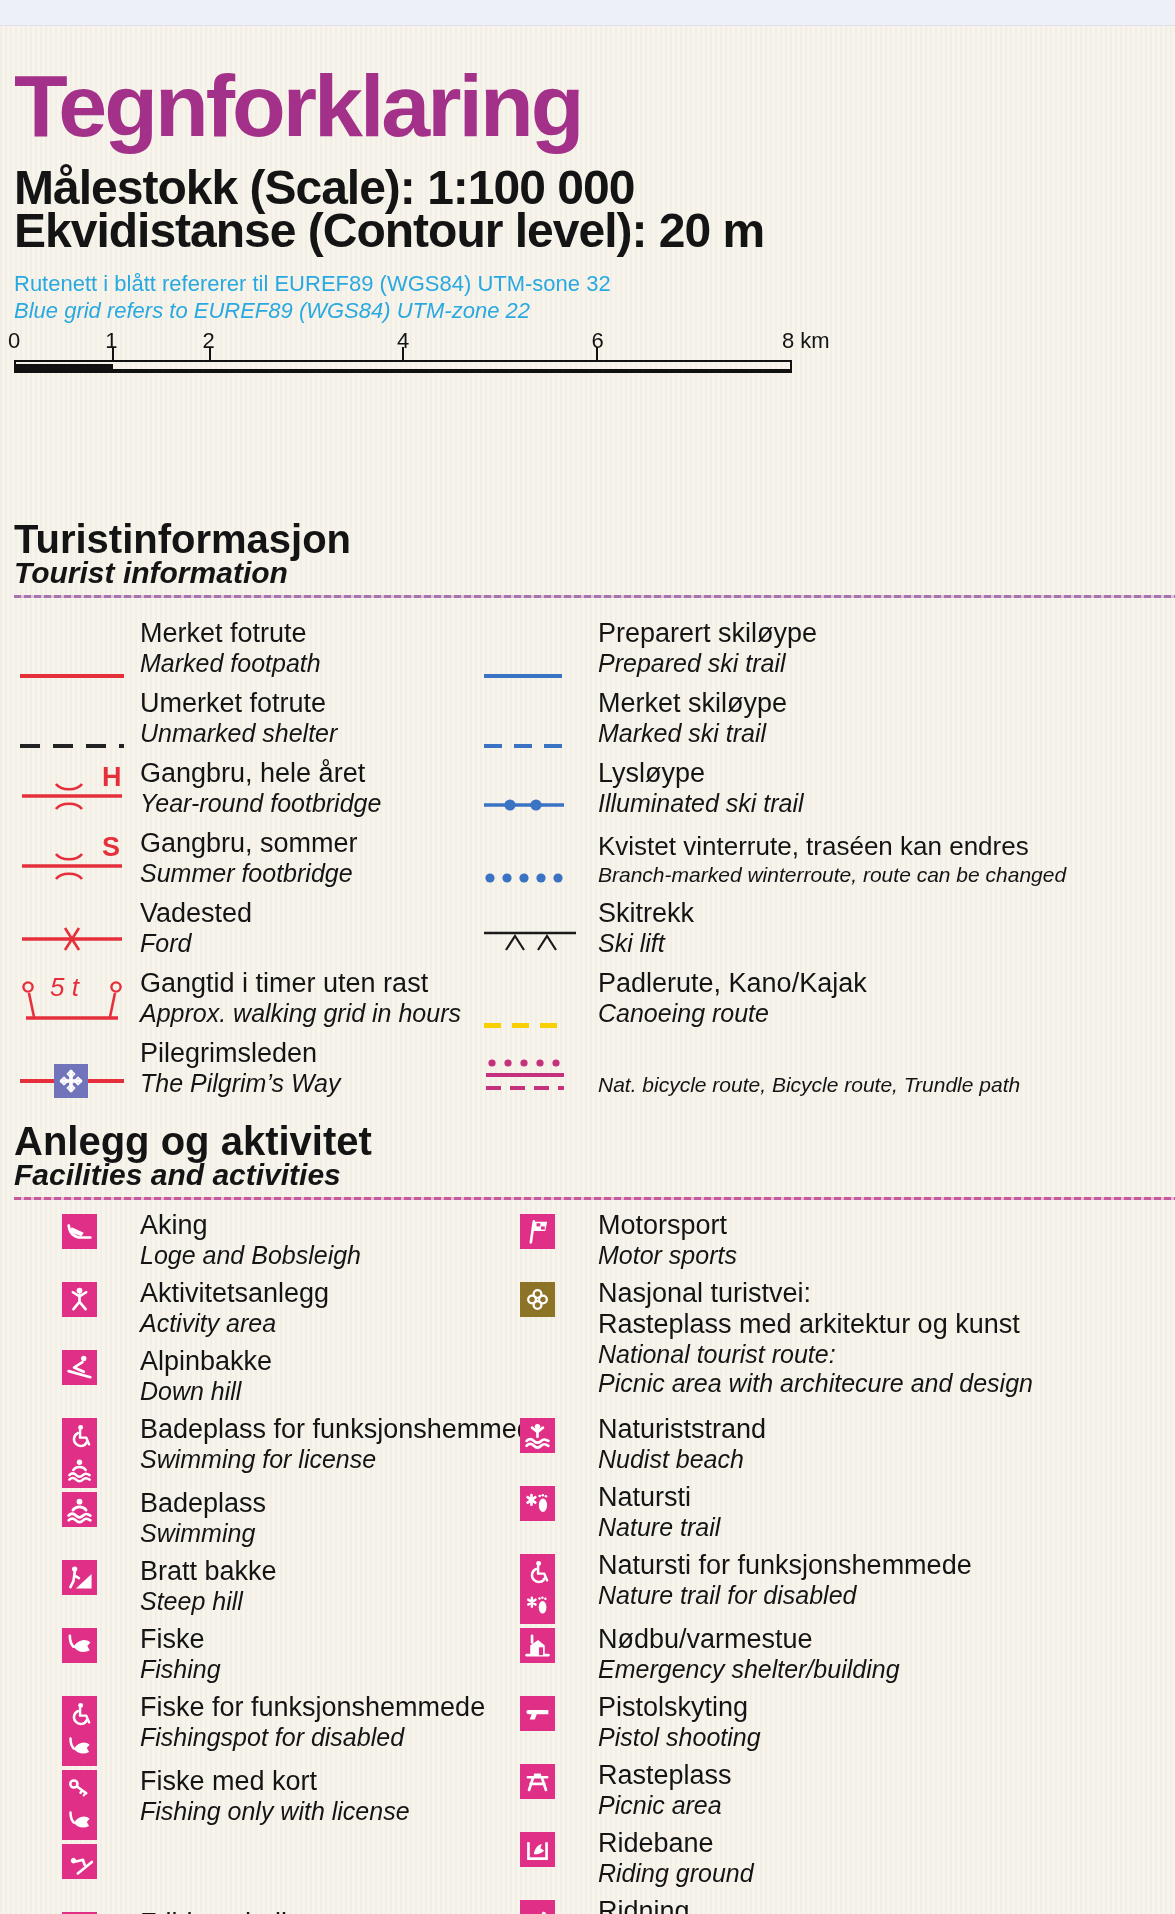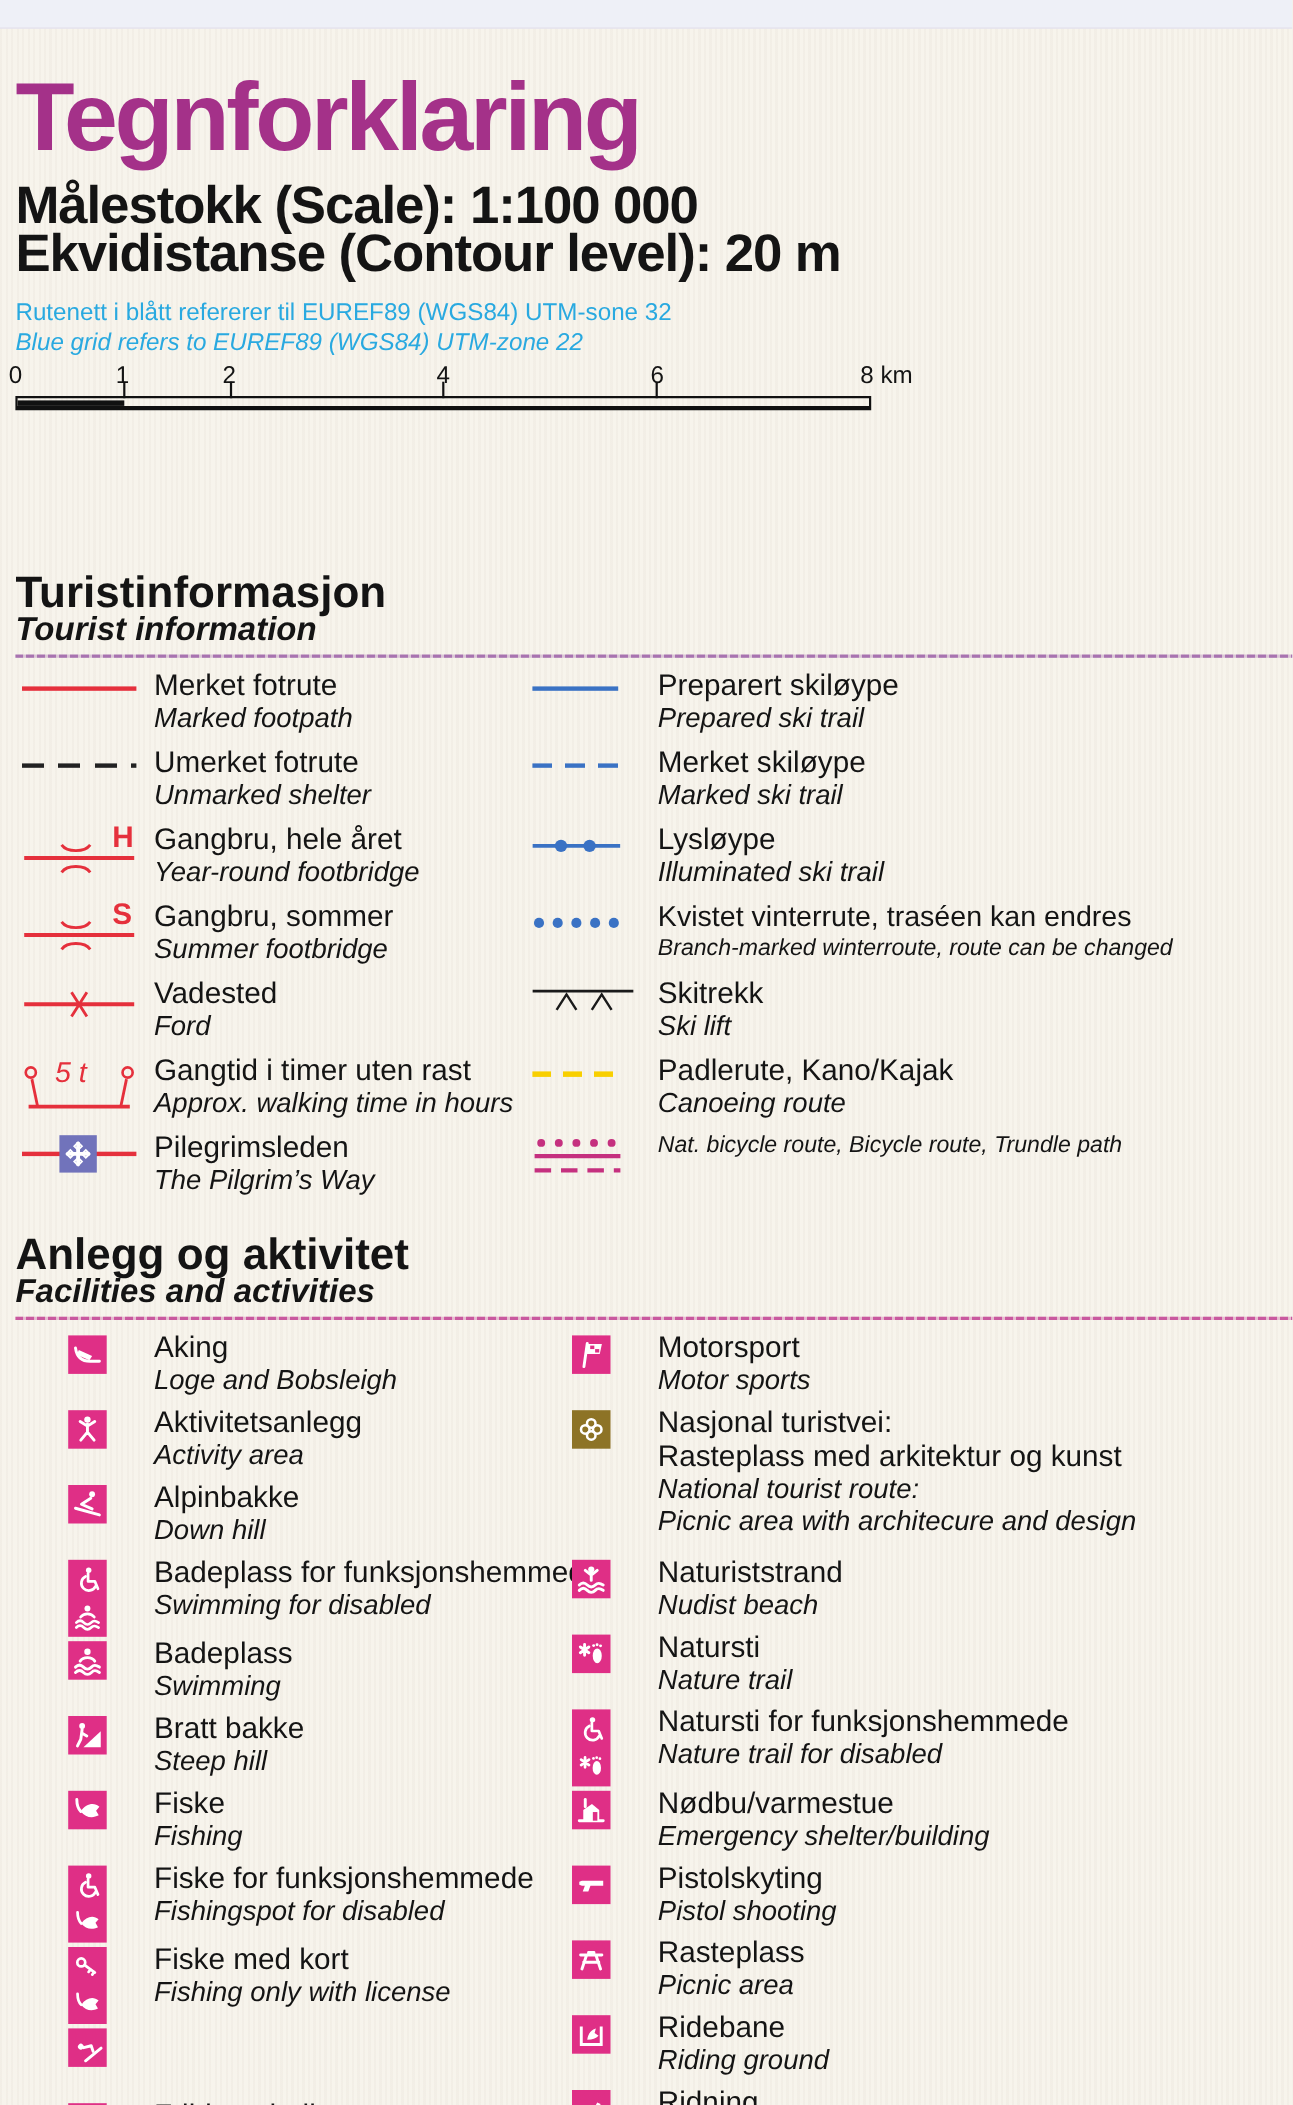--- a/index.html
+++ b/index.html
@@ -33,21 +33,21 @@
   .sec-head{margin-top:128px}
   .sec-head.second{margin-top:26px}
   .sec-head .no{font-size:40px;line-height:34px;font-weight:bold}
   .sec-head .en{font-size:30px;line-height:34px;font-weight:bold;font-style:italic}
   .divider{height:3px;margin-top:5px;margin-right:0;background:repeating-linear-gradient(90deg,#a873b0 0 7px,rgba(168,115,176,.35) 7px 10px)}
   .divider.pink{background:repeating-linear-gradient(90deg,#c9599f 0 7px,rgba(201,89,159,.35) 7px 10px)}
   
   .leg{display:flex;margin-top:10px}
   .col-l{flex:0 0 470px;width:470px}
   .col-r{flex:1}
-  .lrow{display:flex;min-height:70px;align-items:flex-start}
+  .lrow{display:flex;min-height:70px;align-items:flex-end}
   .symcell{flex:0 0 126px;padding-left:6px;padding-top:16px;position:relative}
   .symcell-r{flex:0 0 114px;padding-top:16px;position:relative}
   .txt{white-space:nowrap}
   .txt .no{font-size:27px;line-height:31px}
   .txt .en{font-size:25px;line-height:29px;font-style:italic}
   .txt.small .no{font-size:26px}
   .txt.small .en{font-size:21px;line-height:26px}
   .line{height:4px;width:104px}
   .line.w78{width:78px}
   .line.red{background:var(--trail_red)}
@@ -188,21 +188,21 @@
           <svg width="104" height="48" viewBox="0 0 104 48">
             <path d="M6 42h92" stroke="#e5303c" stroke-width="3.4" fill="none"></path>
             <path d="M14 41L9 17" stroke="#e5303c" stroke-width="2.6" fill="none"></path>
             <circle cx="8" cy="11" r="4.6" stroke="#e5303c" stroke-width="2.4" fill="none"></circle>
             <path d="M90 41l5-24" stroke="#e5303c" stroke-width="2.6" fill="none"></path>
             <circle cx="96" cy="11" r="4.6" stroke="#e5303c" stroke-width="2.4" fill="none"></circle>
           </svg>
         </div>
         <div class="txt">
           <div class="no">Gangtid i timer uten rast</div>
-          <div class="en">Approx. walking time in hours</div>
+          <div class="en">Approx. walking grid in hours</div>
         </div>
       </div>
 
       <div class="lrow">
         <div class="symcell" style="padding-top:6px">
           <div class="pilg">
             <div class="pline"></div>
             <div class="psq">
               <svg width="28" height="28" viewBox="0 0 24 24">
                 <path d="M12 3v18M3 12h18" stroke="#fff" stroke-width="3"></path>
@@ -380,21 +380,21 @@
             <svg viewBox="0 0 24 24">
                 <circle class="wfill" cx="12" cy="5.5" r="2.4"></circle>
                 <path class="wline" d="M6.5 12.5c2.5-3.5 8.5-3.5 11 0"></path>
                 <path class="wline" d="M3 17c2-2 4-2 6 0s4 2 6 0 3.5-1.6 6 0"></path>
                 <path class="wline" d="M3 21c2-2 4-2 6 0s4 2 6 0 3.5-1.6 6 0"></path>
               </svg>
           </div>
         </div>
         <div class="txt">
           <div class="no">Badeplass for funksjonshemmede</div>
-          <div class="en">Swimming for disabled</div>
+          <div class="en">Swimming for license</div>
         </div>
       </div>
 
       <div class="frow">
         <div class="icell">
           <div class="picon">
             <svg viewBox="0 0 24 24">
                 <circle class="wfill" cx="12" cy="5.5" r="2.4"></circle>
                 <path class="wline" d="M6.5 12.5c2.5-3.5 8.5-3.5 11 0"></path>
                 <path class="wline" d="M3 17c2-2 4-2 6 0s4 2 6 0 3.5-1.6 6 0"></path>

